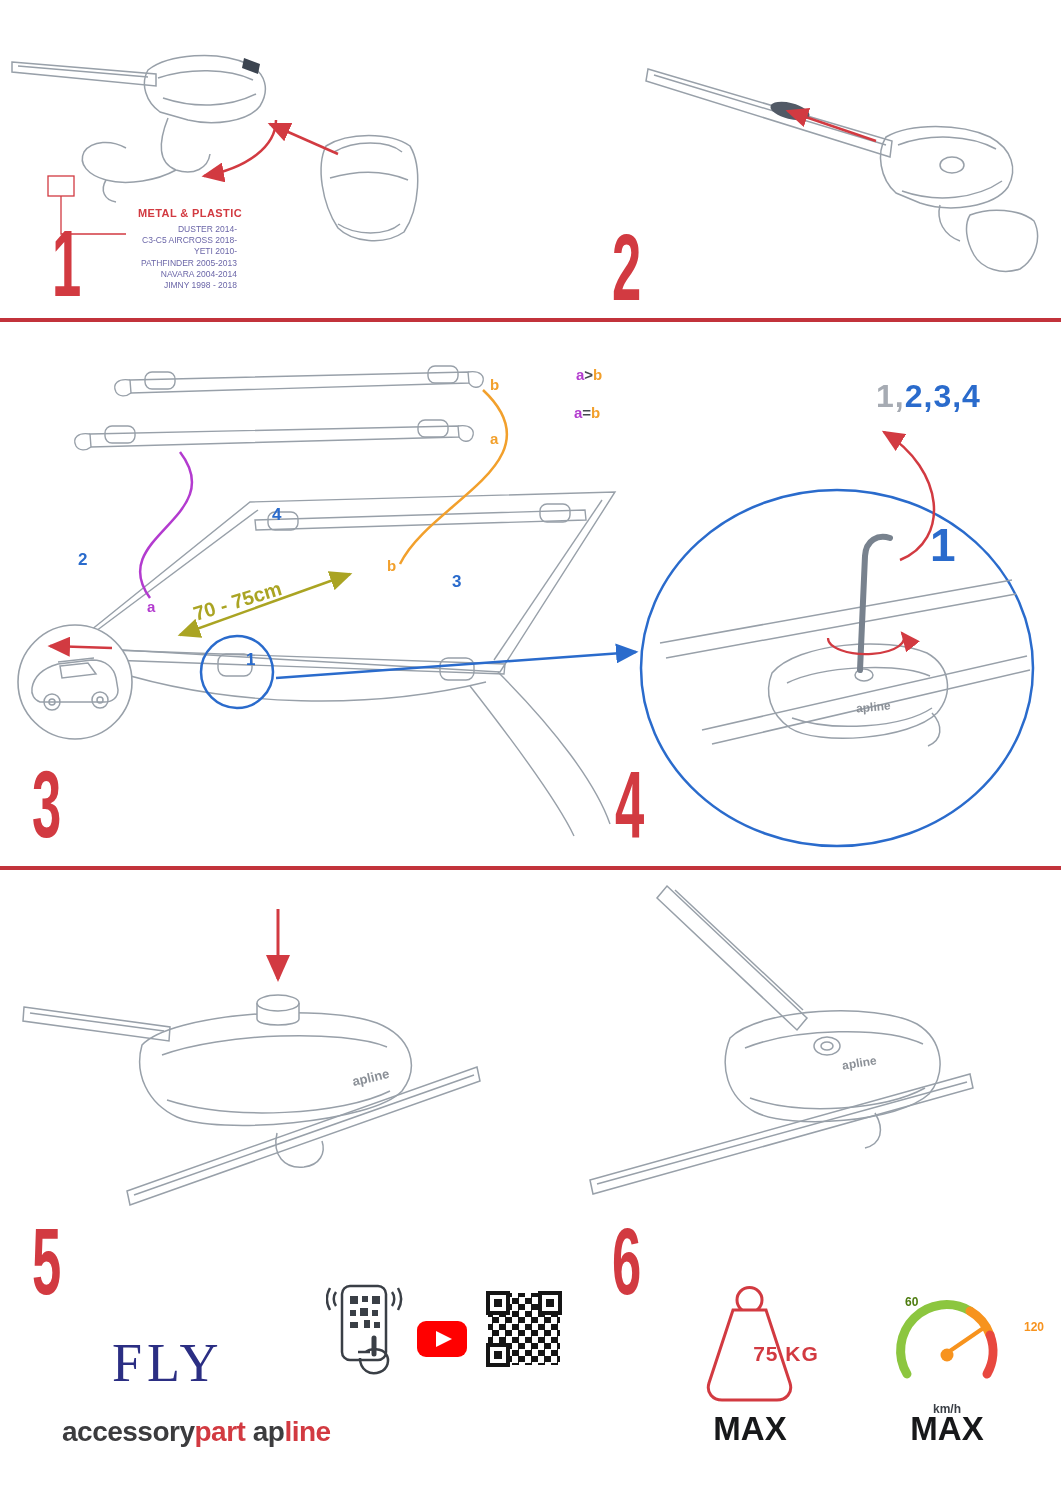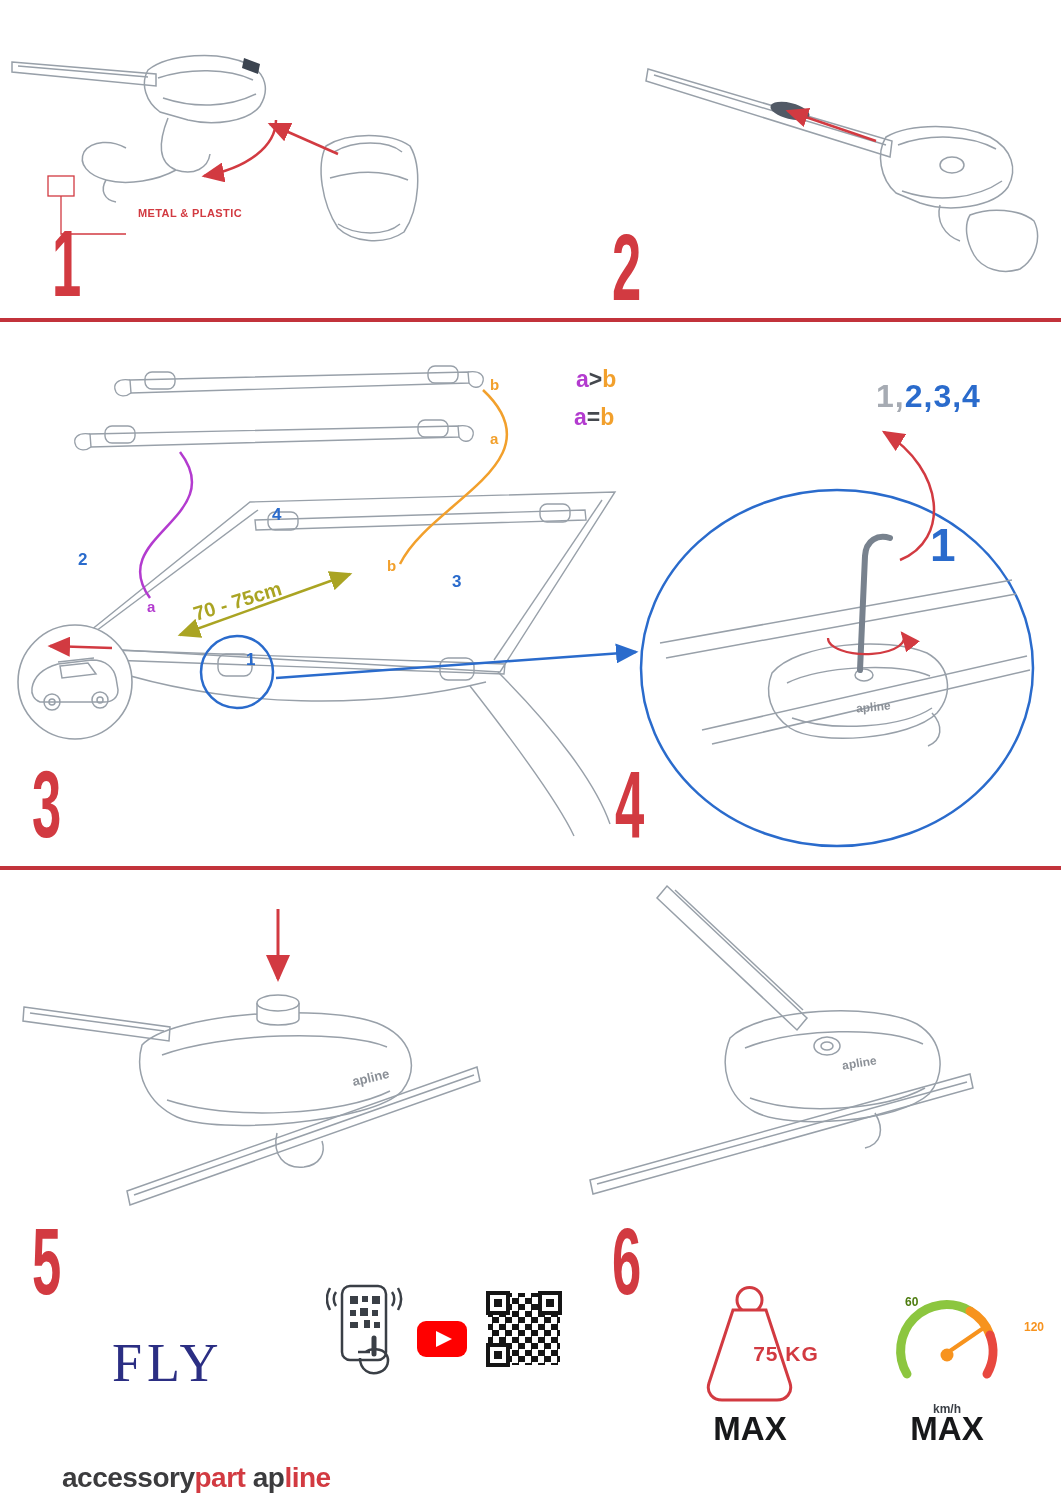--- a/index.html
+++ b/index.html
@@ -13,29 +13,29 @@
   }
   .divider { position:absolute; left:0; width:100%; height:4px; background:#c2333b; z-index:2; }
   .lbl { position:absolute; font-weight:bold; z-index:10; }
   .material { color:#d23a41; font-size:11px; font-weight:bold; width:150px; text-align:center; letter-spacing:.4px; }
   .models { font-size:8.5px; color:#6b66a8; text-align:right; width:150px; line-height:1.32; }
   .c-purple { color:#b33bcf; }
   .c-orange { color:#f2a02c; }
   .c-blue   { color:#2a6bcc; }
   .c-gray   { color:#a6abb3; }
   .c-op     { color:#44484e; }
-  .rule { position:absolute; font-size:23px; font-weight:bold; z-index:10; }
+  .rule { position:absolute; font-size:15px; font-weight:bold; z-index:10; }
   .poslbl { position:absolute; font-size:17px; font-weight:bold; color:#2a6bcc; z-index:10; }
   .barlbl { position:absolute; font-size:15px; font-weight:bold; z-index:10; }
   .distance { position:absolute; color:#aaa423; font-size:20px; font-weight:bold; transform:rotate(-17deg); z-index:10; }
   .seq { position:absolute; font-size:32px; font-weight:600; z-index:10; letter-spacing:1px; }
   .callout1 { position:absolute; font-size:46px; font-weight:bold; color:#2a6bcc; z-index:10; }
   .footbrand { position:absolute; font-size:12px; color:#8b9097; font-weight:bold; z-index:10; }
   .fly { position:absolute; color:#2b2e83; font-size:54px; font-weight:500; letter-spacing:5px; z-index:10;font-family:Liberation Serif, serif; }
-  .brandline { position:absolute; font-size:28px; font-weight:bold; color:#3c3c3e; letter-spacing:-0.5px; z-index:10;margin-top:46px; }
+  .brandline { position:absolute; font-size:28px; font-weight:bold; color:#3c3c3e; letter-spacing:-0.5px; z-index:10; }
   .brandline .red { color:#d23a41; }
   .maxlbl { position:absolute; font-size:33px; font-weight:bold; color:#17181a; width:110px; text-align:center; z-index:10; }
   .weightval { position:absolute; font-size:21px; font-weight:bold; color:#d23a41; width:116px; text-align:center; letter-spacing:1px; z-index:10; }
   .gaugetick { position:absolute; font-size:12px; font-weight:bold; z-index:10; }
   .kmh { position:absolute; font-size:12px; font-weight:bold; color:#3a3f46; width:130px; text-align:center; z-index:10;margin-top:24px; }
   .qr {
     position:absolute; width:76px; height:76px; z-index:6;
     background: conic-gradient(#151515 25%, #ffffff 0 50%, #151515 0 75%, #ffffff 0) 0 0 / 13px 13px;
     outline:4px solid #fff; outline-offset:-2px;
   }
@@ -72,20 +72,28 @@
     <g stroke="#d23a41" fill="none" stroke-width="2.5">
       <path d="M330,126 L262,96" marker-end="url(#m1)"></path>
       <path d="M268,92 C268,118 240,140 196,148" marker-end="url(#m1)"></path>
     </g>
     <g stroke="#d23a41" fill="none" stroke-width="1.3">
       <rect x="40" y="148" width="26" height="20"></rect>
       <path d="M53,168 L53,206 L118,206"></path>
     </g>
   </svg>
   <div class="lbl material" style="left:115px;top:207px">METAL &amp; PLASTIC</div>
+  <div class="abs models" style="left:87px;top:224px;z-index:10">
+    <div>DUSTER 2014-</div>
+    <div>C3-C5 AIRCROSS 2018-</div>
+    <div>YETI 2010-</div>
+    <div>PATHFINDER 2005-2013</div>
+    <div>NAVARA 2004-2014</div>
+    <div>JIMNY 1998 - 2018</div>
+  </div>
   <div class="stepnum" style="left:52px;top:224px">1</div>
 
   <svg class="abs" style="left:640px;top:45px" width="410" height="260" viewBox="0 0 410 260">
     <defs>
       <marker id="m2" markerWidth="10" markerHeight="8" refX="8" refY="4" orient="auto">
           <path d="M0,0 L9,4 L0,8 Z" fill="#d23a41"></path>
         </marker>
     </defs>
     <g stroke="#98a0a9" fill="none" stroke-width="1.5">
       <path d="M8,24 L252,96 L250,112 L6,36 Z"></path>

